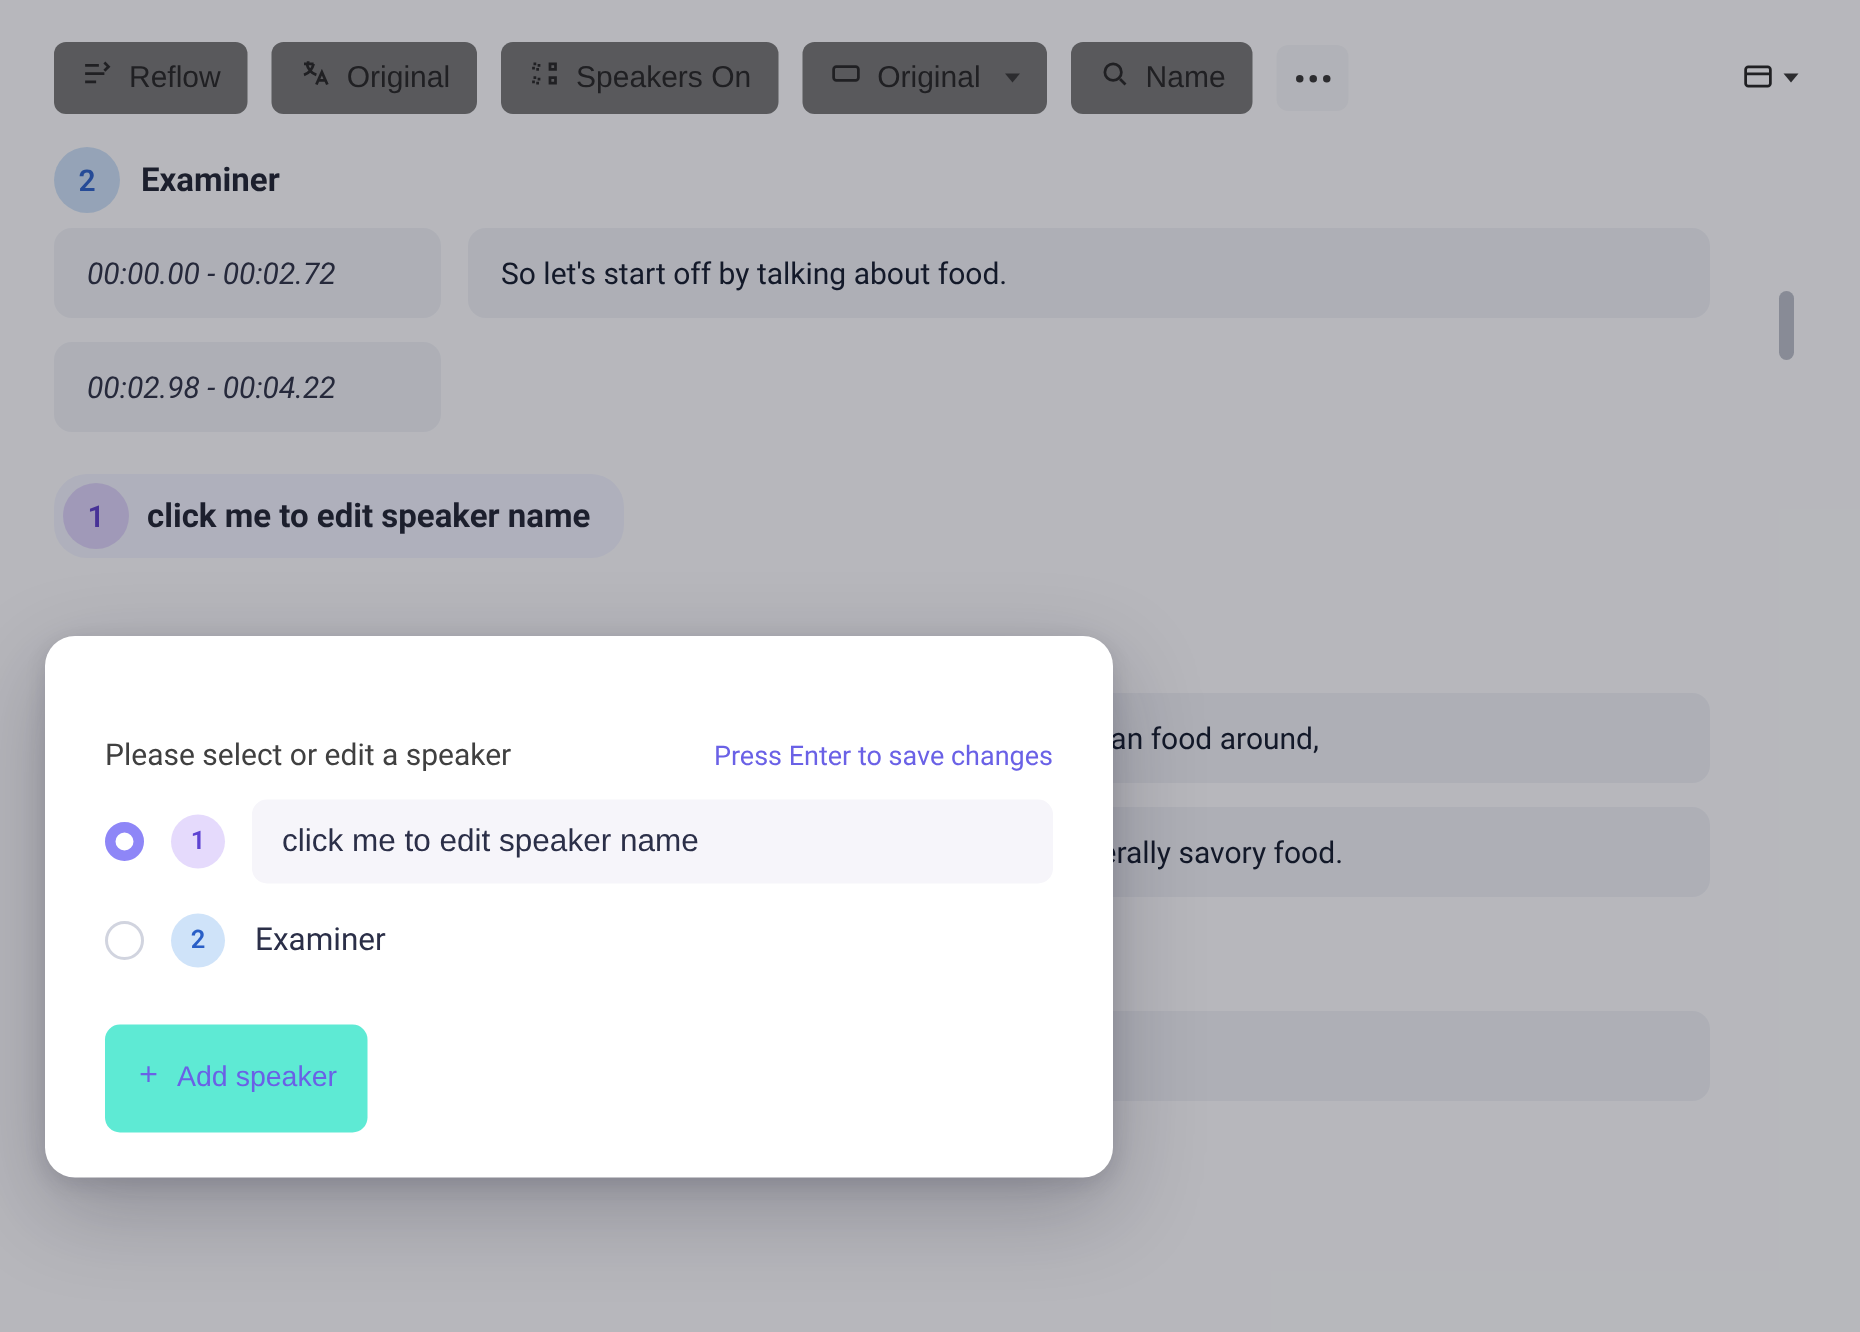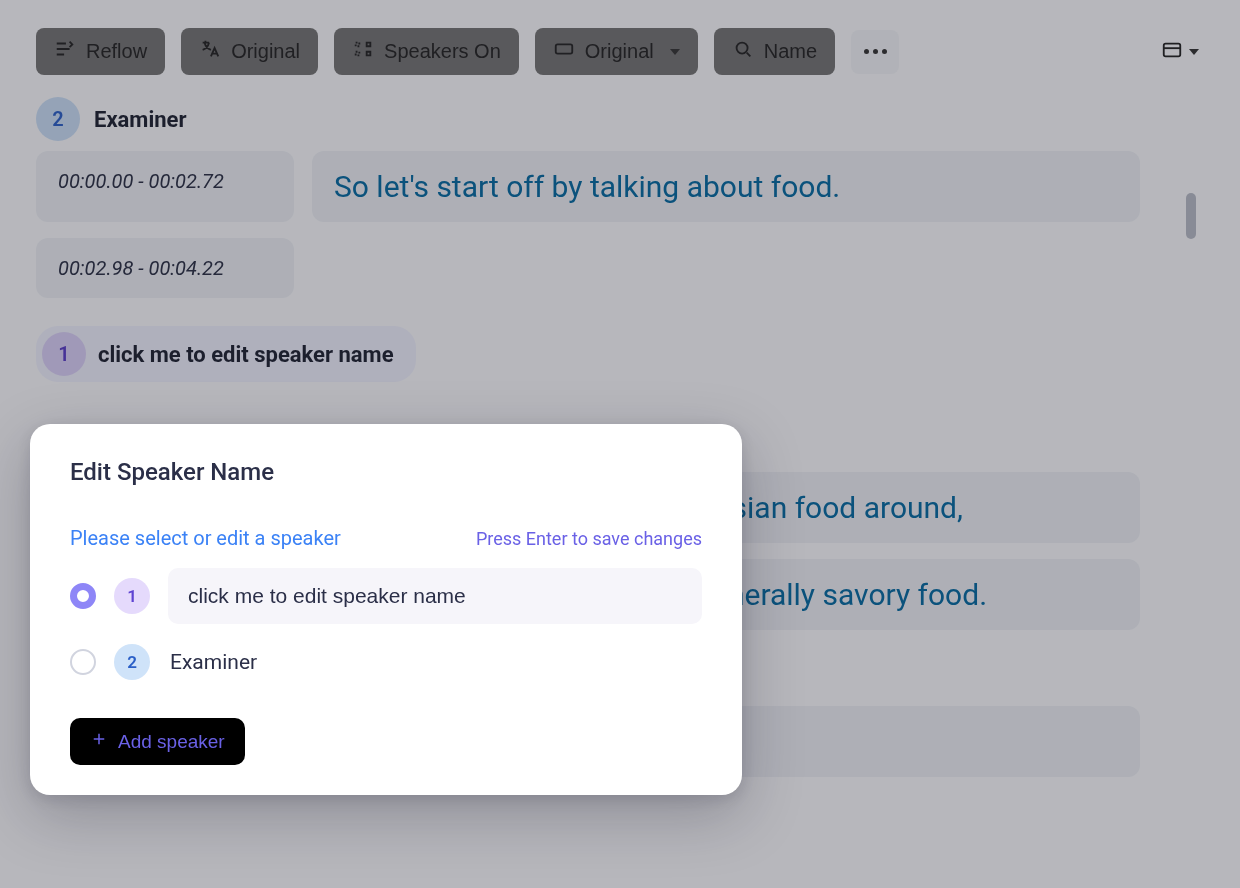--- a/index.html
+++ b/index.html
@@ -112,22 +112,22 @@
     font-size: 20px;
     color: #2a2f44;
     white-space: nowrap;
     min-width: 258px;
     font-style: italic;
   }
   .text-box {
     background: #eceef4;
     border-radius: 12px;
     padding: 18px 22px;
-    font-size: 30px;
-    color: #0369a1;
+    font-size: 20px;
+    color: #0f172a;
     flex: 1;
     max-width: 828px;
   }
   
   .popover {
     position: absolute;
     left: 30px;
     top: 424px;
     width: 712px;
     background: #fff;
@@ -143,21 +143,21 @@
     margin-bottom: 6px;
   }
   .pop-sub-row {
     display: flex;
     justify-content: space-between;
     align-items: baseline;
     margin-bottom: 18px;
   }
   .pop-sub {
     font-size: 20px;
-    color: #3b82f6;
+    color: #404040;
   }
   .pop-hint {
     font-size: 18px;
     color: #6a61e6;
     margin-top: 36px;
   }
   .speaker-option {
     display: flex;
     align-items: center;
     gap: 18px;
@@ -200,24 +200,24 @@
   }
   .option-text {
     font-size: 21px;
     color: #2b2f48;
     padding: 12px 2px;
   }
   .add-speaker {
     display: inline-flex;
     align-items: center;
     gap: 10px;
-    background: #000000;
+    background: #5eead4;
     border: none;
     border-radius: 10px;
-    padding: 12px 20px;
+    padding: 24px 20px;
     font-size: 19px;
     color: #6a61e6;
     cursor: pointer;
     margin-top: 18px;
     text-align: right;
   }
   .add-speaker svg { width: 18px; height: 18px; stroke: #6a61e6; stroke-width: 2; fill: none; }
   .dots { display:inline-flex; gap:4px; align-items:center; }
   .dots span { width:5px; height:5px; background:#333; border-radius:50%; display:block; }
   .caret-down { width:0; height:0; border-left:5px solid transparent; border-right:5px solid transparent; border-top:6px solid #333; display:inline-block; margin-left:6px; }
@@ -331,21 +331,20 @@
   </div>
   <div class="line-row">
     <div class="time-box">00:16.96 - 00:18.38</div>
     <div class="text-box">Do you cook a lot at home?</div>
   </div>
 </div>
 
 <div class="dim-overlay"></div>
 
 <div class="popover">
-  <div class="pop-title">Edit Speaker Name</div>
   <div class="pop-sub-row">
     <div class="pop-sub">Please select or edit a speaker</div>
     <div class="pop-hint">Press Enter to save changes</div>
   </div>
 
   <div class="speaker-option">
     <div class="radio selected"></div>
     <div class="mini-avatar purple">
         <span>1</span>
       </div>

